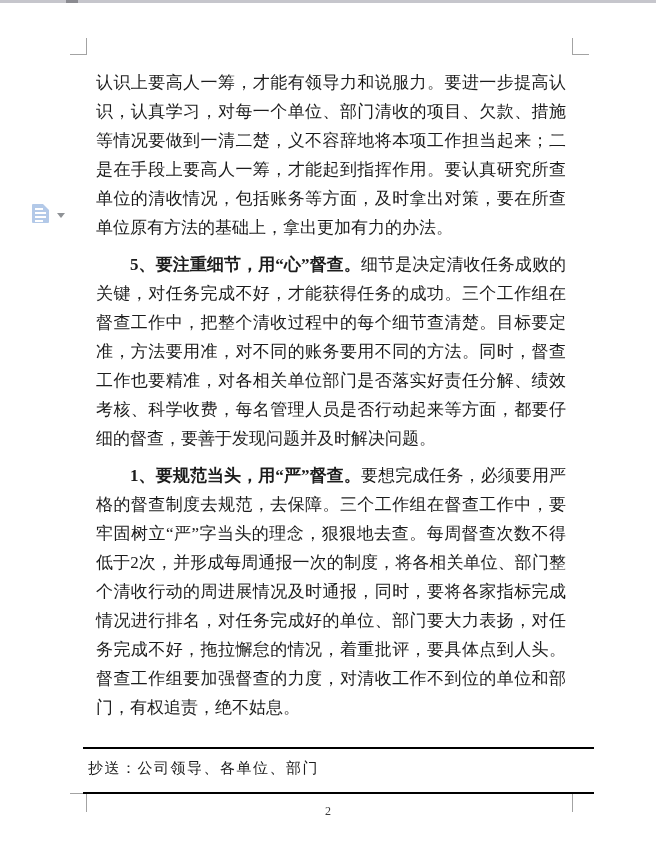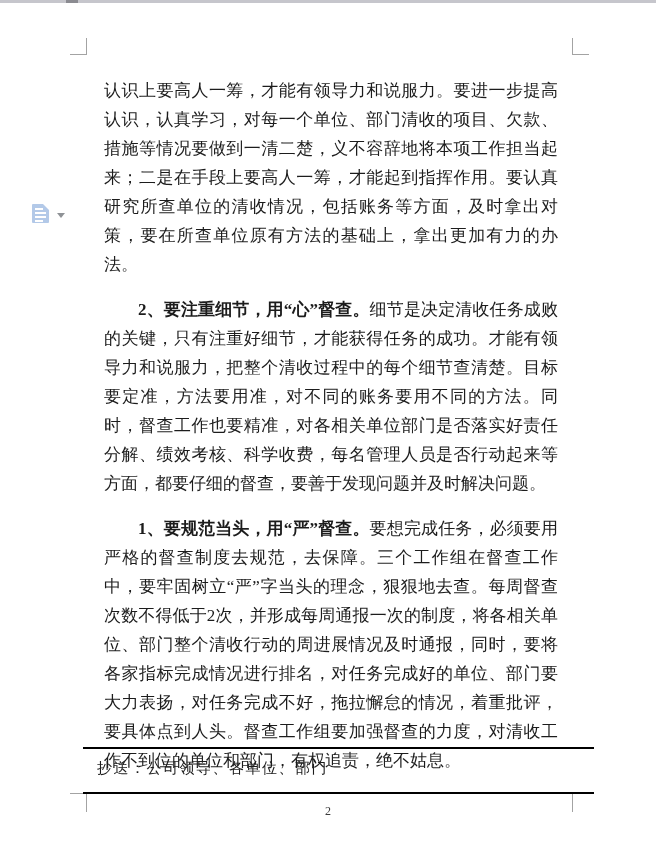--- a/index.html
+++ b/index.html
@@ -80,39 +80,39 @@
     position: absolute;
     left: 88px; top: 60px;
     width: 486px;
     color: #1c1c1c;
     font-size: 17px;
     line-height: 29px;
     text-align: justify;
     text-align-last: left;
   }
   .para {
-    margin: 16px;
+    margin: 8px;
     text-justify: inter-ideograph;
   }
   .para.indent { text-indent: 2em; }
   .seg.bold { font-weight: bold; }
 
   
   .rule {
     position: absolute;
     left: 83px;
     width: 511px;
     height: 2px;
     background: #000000;
   }
   .rule-top { top: 747px; }
   .rule-bottom { top: 792px; }
   .cc-line {
     position: absolute;
-    left: 97px; top: 756px;
+    left: 88px; top: 756px;
     width: 500px;
     color: #1c1c1c;
     font-size: 15px;
     letter-spacing: 1.5px;
     line-height: 24px;
   }
 
   
   .page-number {
     position: absolute;
@@ -145,21 +145,21 @@
     <div class="ln ln1"></div>
     <div class="ln ln2"></div>
     <div class="ln ln3"></div>
     <div class="ln ln4"></div>
   </div>
   <div class="drop-arrow"></div>
 </div>
 
 <div class="text-area">
     <p class="para"><span class="seg">认识上要高人一筹，才能有领导力和说服力。要进一步提高认识，认真学习，对每一个单位、部门清收的项目、欠款、措施等情况要做到一清二楚，义不容辞地将本项工作担当起来；二是在手段上要高人一筹，才能起到指挥作用。要认真研究所查单位的清收情况，包括账务等方面，及时拿出对策，要在所查单位原有方法的基础上，拿出更加有力的办法。</span></p>
-    <p class="para indent"><span class="seg bold">2、要注重细节，用“心”督查。</span><span class="seg">细节是决定清收任务成败的关键，只有注重好细节，才能获得任务的成功。才能有领导力和说服力，把整个清收过程中的每个细节查清楚。目标要定准，方法要用准，对不同的账务要用不同的方法。同时，督查工作也要精准，对各相关单位部门是否落实好责任分解、绩效考核、科学收费，每名管理人员是否行动起来等方面，都要仔细的督查，要善于发现问题并及时解决问题。</span></p>
+    <p class="para indent"><span class="seg bold">5、要注重细节，用“心”督查。</span><span class="seg">细节是决定清收任务成败的关键，对任务完成不好，才能获得任务的成功。三个工作组在督查工作中，把整个清收过程中的每个细节查清楚。目标要定准，方法要用准，对不同的账务要用不同的方法。同时，督查工作也要精准，对各相关单位部门是否落实好责任分解、绩效考核、科学收费，每名管理人员是否行动起来等方面，都要仔细的督查，要善于发现问题并及时解决问题。</span></p>
     <p class="para indent"><span class="seg bold">1、要规范当头，用“严”督查。</span><span class="seg">要想完成任务，必须要用严格的督查制度去规范，去保障。三个工作组在督查工作中，要牢固树立“严”字当头的理念，狠狠地去查。每周督查次数不得低于2次，并形成每周通报一次的制度，将各相关单位、部门整个清收行动的周进展情况及时通报，同时，要将各家指标完成情况进行排名，对任务完成好的单位、部门要大力表扬，对任务完成不好，拖拉懈怠的情况，着重批评，要具体点到人头。督查工作组要加强督查的力度，对清收工作不到位的单位和部门，有权追责，绝不姑息。</span></p>
   </div>
 
 <div class="rule rule-top"></div>
 <div class="cc-line">抄送：公司领导、各单位、部门</div>
 <div class="rule rule-bottom"></div>
 
 <div class="page-number">2</div>
 
 </body></html>

